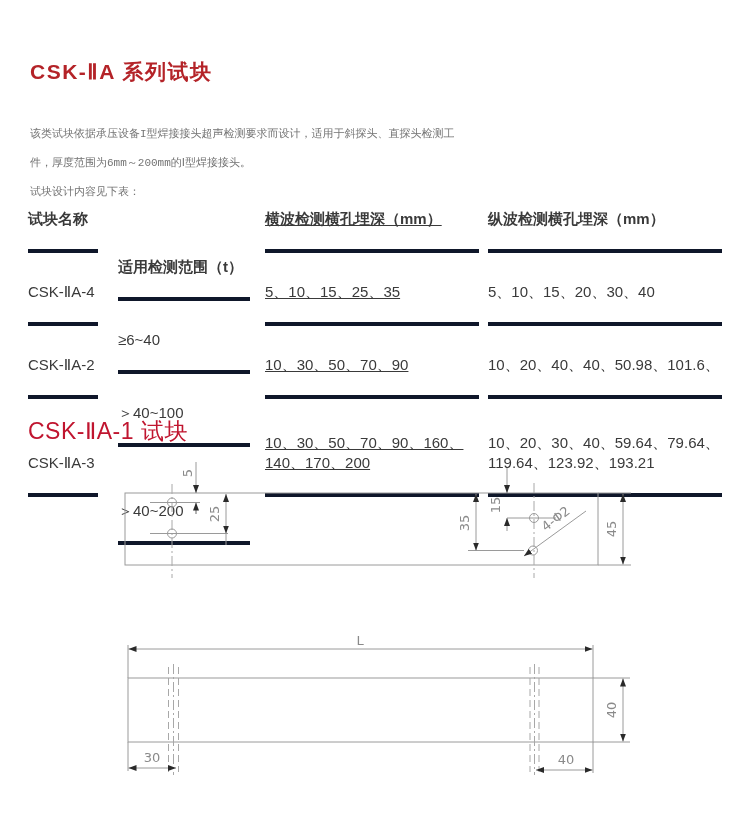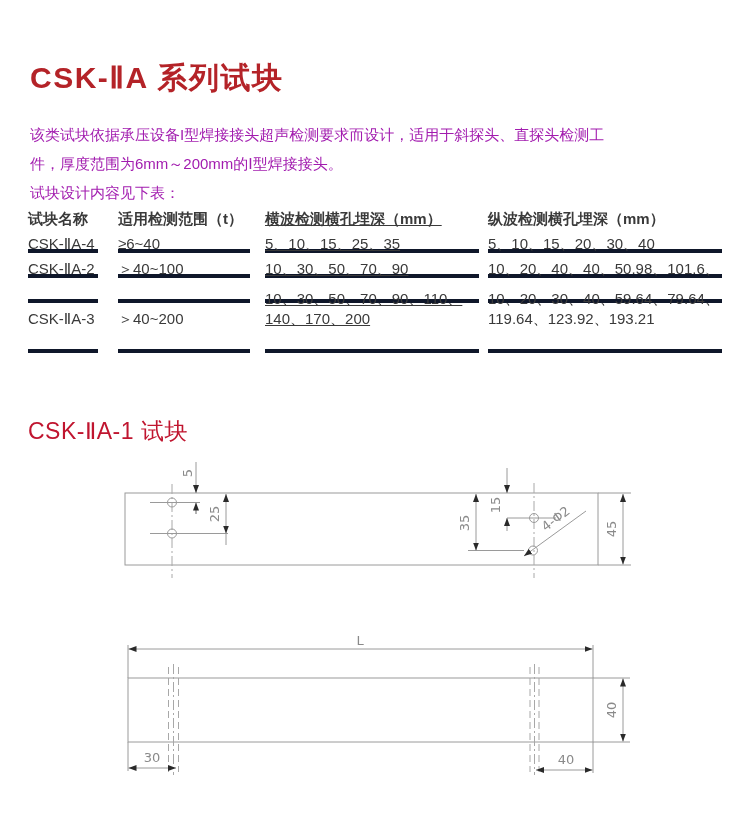--- a/index.html
+++ b/index.html
@@ -1,28 +1,28 @@
 <!DOCTYPE html>
 <html><head>
 <meta charset="utf-8">
 <style>
   html,body{margin:0;padding:0;background:#ffffff;}
   .page{position:relative;width:750px;height:829px;background:#ffffff;overflow:hidden;
         font-family:"Liberation Sans",sans-serif;}
-  .title1{position:absolute;left:30px;top:58px;margin:0;font-size:30px;font-weight:700;
+  .title1{position:absolute;left:30px;top:58px;margin:0;font-size:21px;font-weight:700;
           letter-spacing:1.5px;color:#b42328;}
-  .intro{position:absolute;left:30px;top:120px;width:700px;font-size:15px;line-height:29px;
-         color:#a21caf;}
+  .intro{position:absolute;left:30px;top:120px;width:700px;font-size:11px;line-height:29px;
+         color:#737373;font-family:Liberation Mono, monospace;}
   .iline{white-space:nowrap;}
   .spec-table{position:absolute;left:28px;top:225px;color:#3a3a3a;font-size:15px;}
   .trow{display:flex;align-items:stretch;}
   .cell{border-bottom:4px solid #0f172a;display:flex;flex-direction:column;
         justify-content:flex-end;box-sizing:border-box;padding-bottom:20px;}
   .c1{width:70px;margin-right:20px;}
-  .c2{width:132px;margin-right:15px;}
+  .c2{width:132px;margin-right:15px;margin-top:48px;}
   .c3{width:214px;margin-right:9px;text-decoration:underline;}
   .c4{width:234px;justify-content:flex-end;}
   .hrow .cell{height:28px;font-weight:600;}
   .r1 .cell,.r2 .cell{height:25px;}
   .r3 .cell{height:50px;}
   .ln{display:block;white-space:nowrap;line-height:20px;}
   .title2{position:absolute;left:28px;top:416px;margin:0;font-size:23px;font-weight:500;
           letter-spacing:0.5px;color:#c0152f;}
   .drawing{position:absolute;left:0;top:450px;}
   .dl{stroke:#9a9a9a;stroke-width:1;fill:none;}
@@ -88,21 +88,21 @@
         </div>
     </div>
     <div class="trow r3">
       <div class="cell c1">
           <span class="ln">CSK-ⅡA-3</span>
         </div>
       <div class="cell c2">
           <span class="ln">＞40~200</span>
         </div>
       <div class="cell c3">
-          <span class="ln">10、30、50、70、90、110、</span>
+          <span class="ln">10、30、50、70、90、160、</span>
           <span class="ln">140、170、200</span>
         </div>
       <div class="cell c4">
           <span class="ln">10、20、30、40、59.64、79.64、</span>
           <span class="ln">119.64、123.92、193.21</span>
         </div>
     </div>
   </div>
 
   <h2 class="title2">CSK-ⅡA-1 试块</h2>

